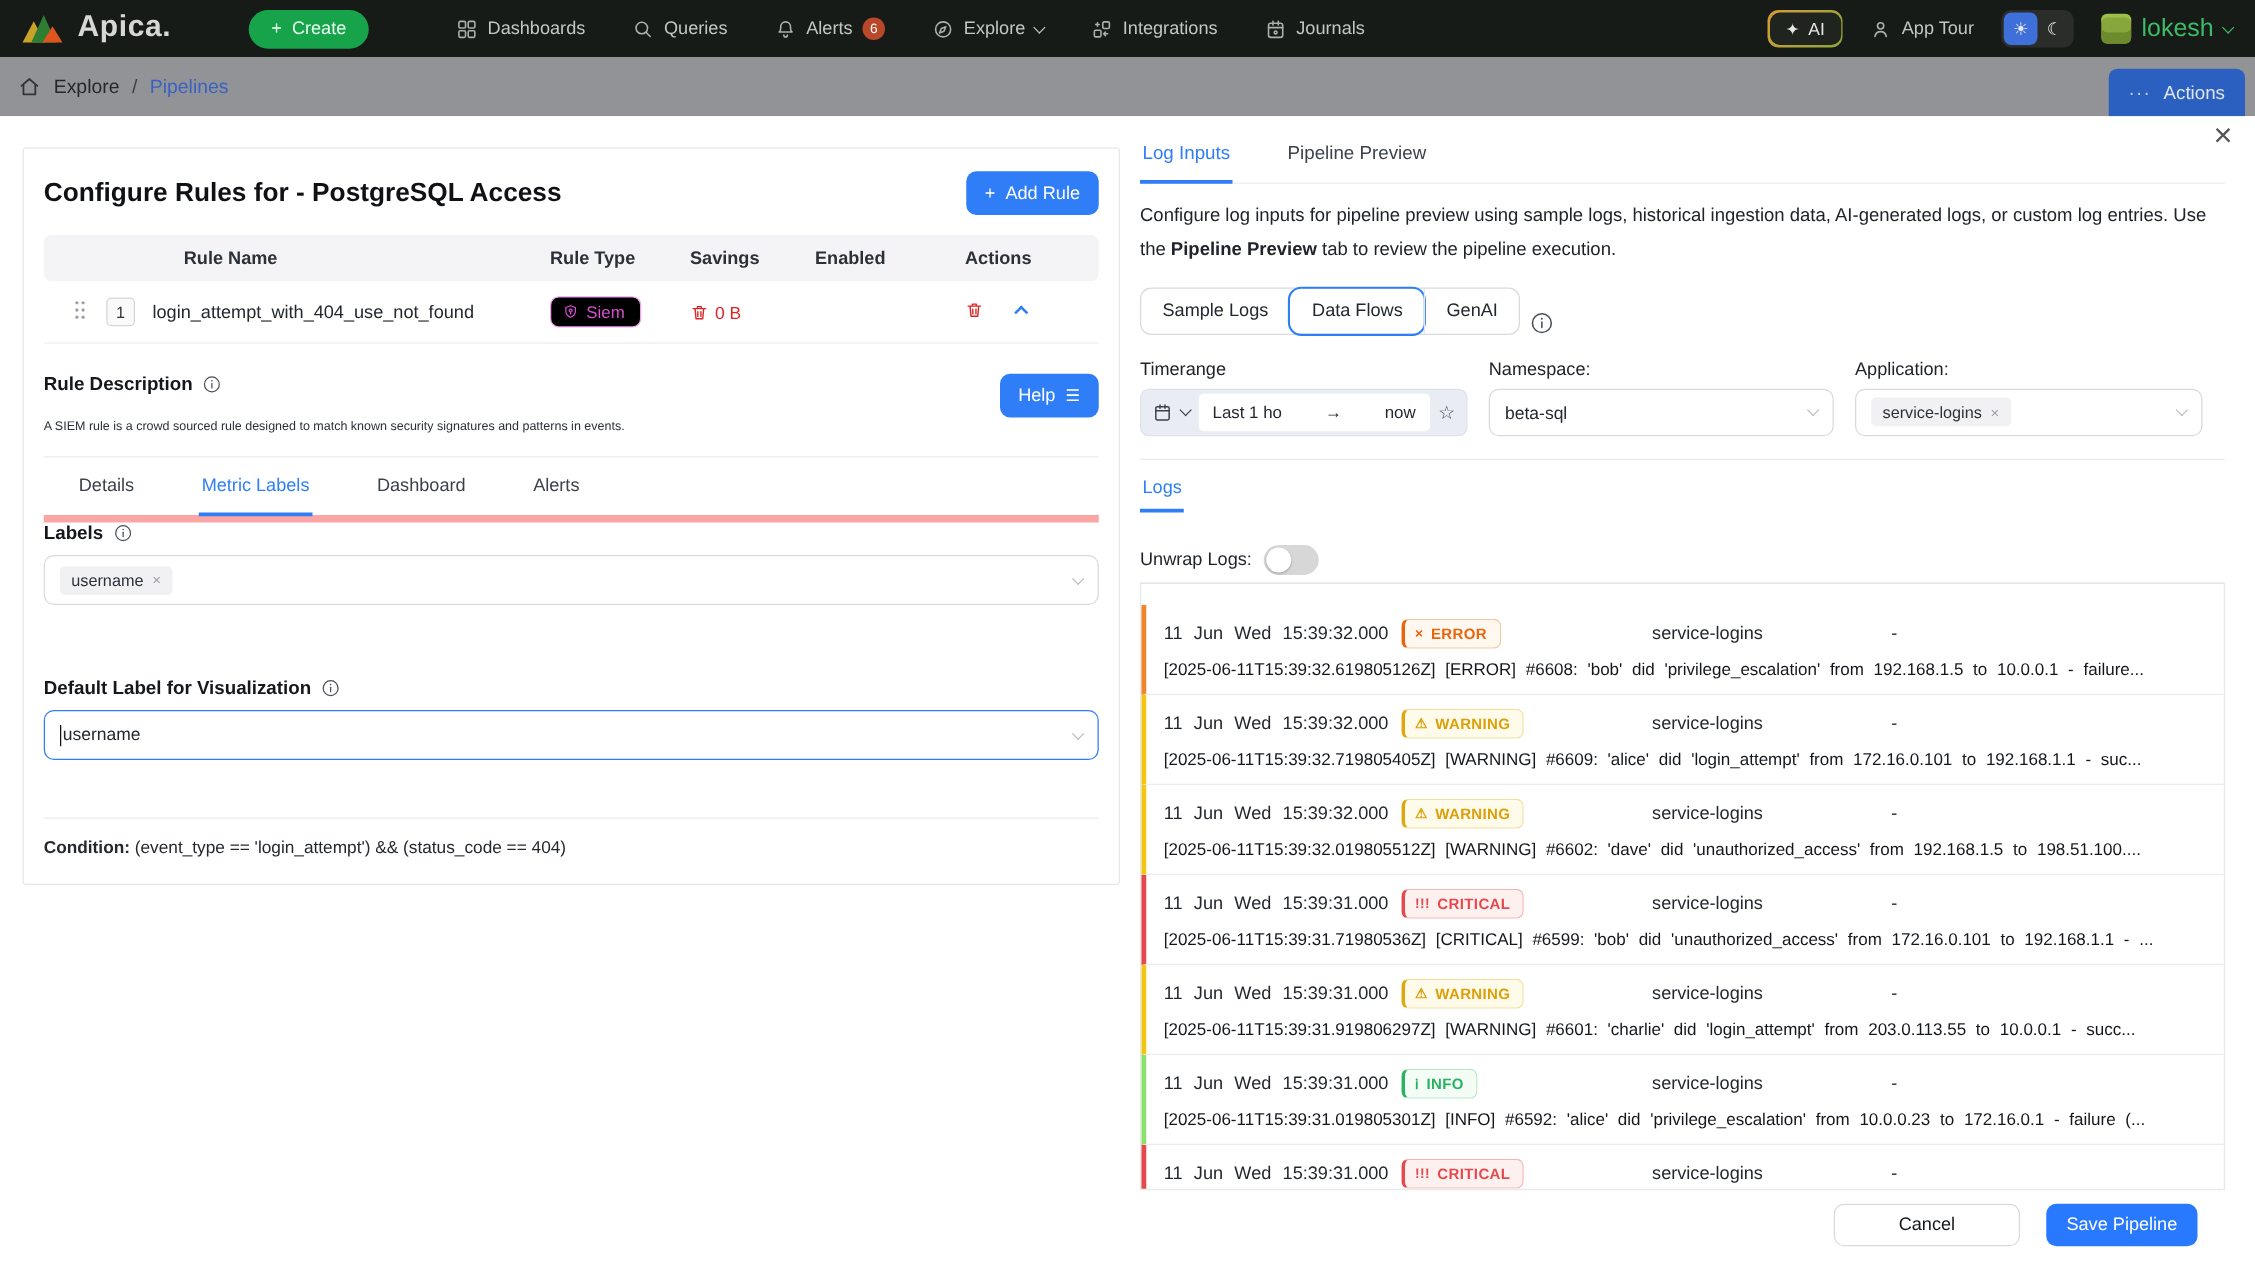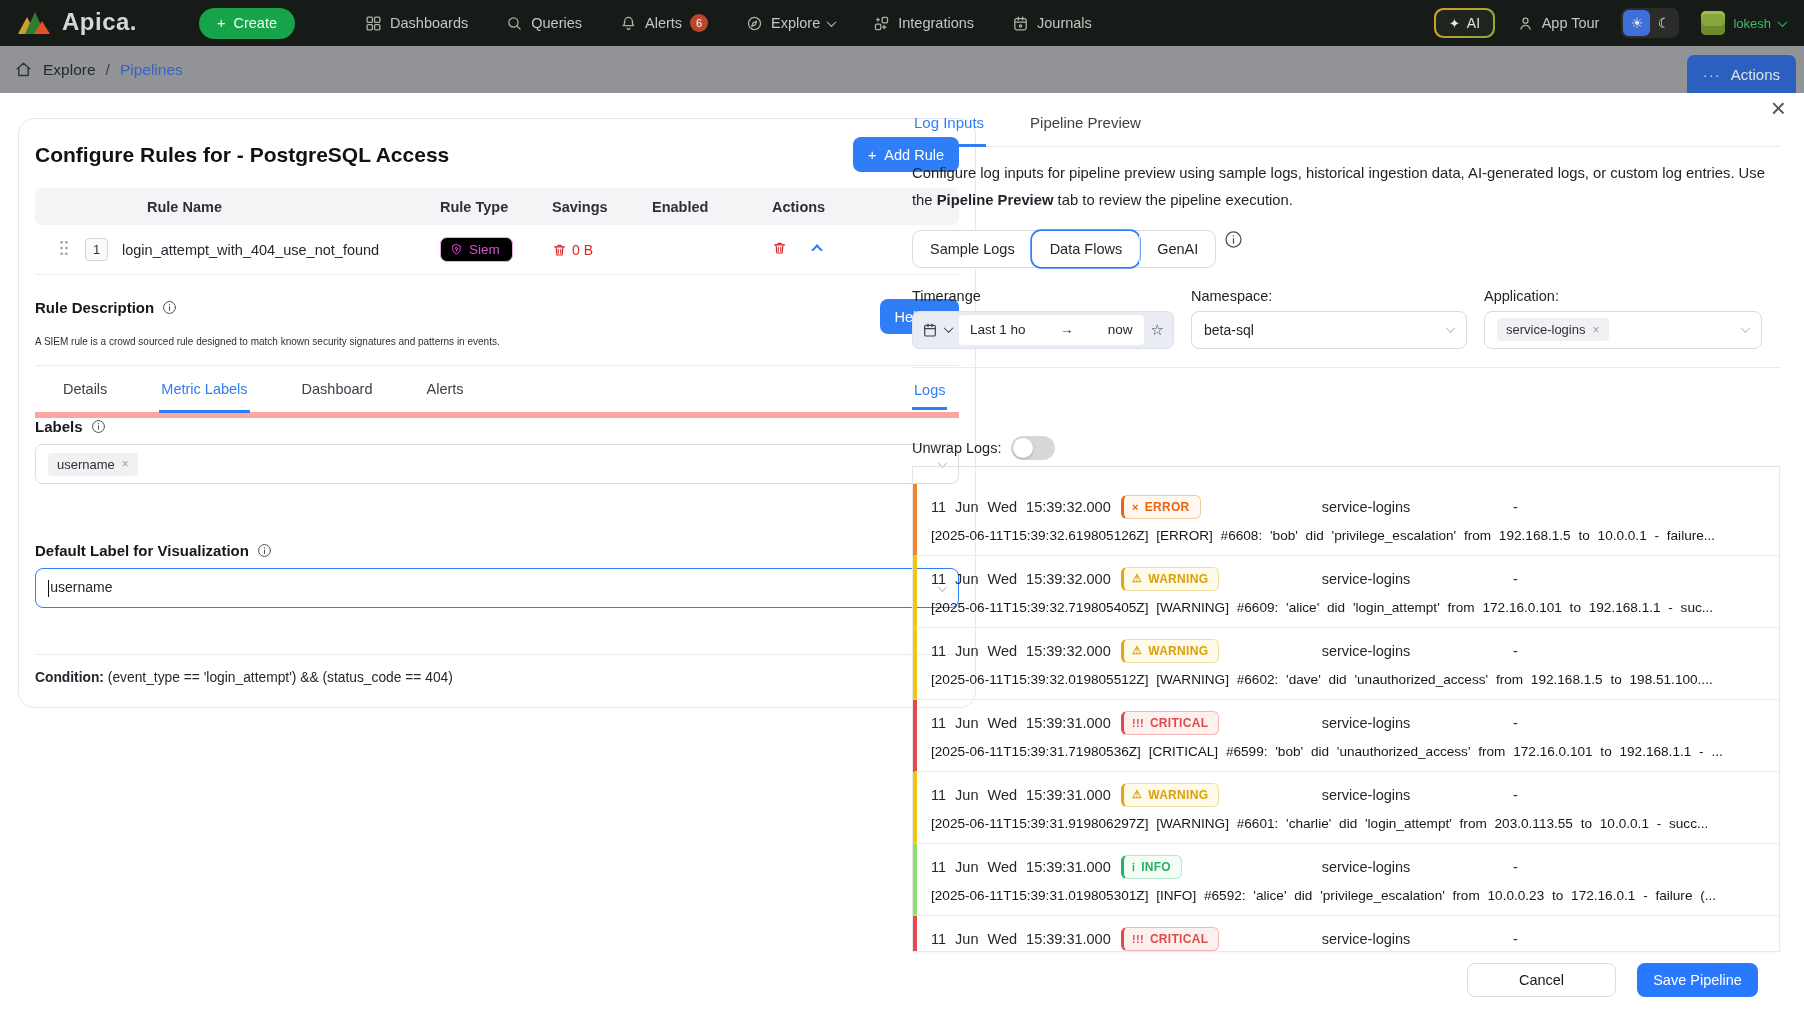--- a/index.html
+++ b/index.html
@@ -28,42 +28,42 @@
   .chev.up { transform:rotate(-135deg); }
   .nav-right { margin-left:auto; display:flex; align-items:center; gap:22px; }
   .ai-wrap { background:linear-gradient(135deg,#d89b35,#8aa83a); padding:1.6px; border-radius:9px; cursor:pointer; }
   .ai-btn { background:#20241f; border-radius:8px; padding:5px 13px; color:#e3e3e3; display:flex; gap:7px;
     font-size:14px; align-items:center; }
   .ai-spark { color:#e8e8e8; font-size:13px; }
   .theme { background:#2a2d2a; border-radius:8px; padding:2px; display:flex; cursor:pointer; }
   .theme .cell { width:27px; height:26px; display:flex; align-items:center; justify-content:center;
     color:#e8e8e8; font-size:14px; border-radius:6px; }
   .theme .sun { background:#3f6fd8; }
-  .user { display:flex; align-items:center; gap:8px; color:#3dbb68; font-size:13px; cursor:pointer; }
+  .user { display:flex; align-items:center; gap:8px; color:#3dbb68; font-size:20px; cursor:pointer; }
   .avatar { width:24px; height:24px; border-radius:5px; background:#87a63c;
     box-shadow:inset 0 -9px 0 #6d8a2c, inset 0 3px 0 #9cbf4a; }
 
   
   .crumbbar { height:47px; background:#929396; display:flex; align-items:center; padding:0 14px; gap:10px; position:relative; }
   .crumbbar svg { width:19px; height:19px; color:#2f3338; }
   .crumb-sec { font-size:15.5px; color:#24282d; }
   .crumb-sep { color:#3c4046; font-size:15.5px; }
   .crumb-page { font-size:15.5px; color:#3a62c4; cursor:pointer; }
   .actions-btn { position:absolute; right:8px; bottom:0; height:38px; background:#2b5fc0; color:#dde3ec;
     border:none; border-radius:7px 7px 0 0; font-size:15px; padding:0 16px; display:flex; align-items:center; gap:10px;
     cursor:pointer; font-family:inherit; }
   .dots { letter-spacing:1px; font-size:15px; color:#c9d3e4; }
 
   
   .modal { position:absolute; left:0; right:0; top:93px; bottom:0; background:#fff; }
   .close-x { position:absolute; top:2px; right:18px; font-size:26px; color:#555; line-height:1; cursor:pointer; }
 
   
-  .rules-card { position:absolute; left:18px; top:25px; width:958px; height:590px;
-    border:1px solid #e7e8ea; border-radius:16px; padding:18px 16px; background:#fff; }
+  .rules-card { position:absolute; left:18px; top:25px; width:878px; height:590px;
+    border:1px solid #e7e8ea; border-radius:3px; padding:18px 16px; background:#fff; }
   .card-head { display:flex; align-items:center; justify-content:space-between; }
   .card-title { font-size:21px; font-weight:700; color:#0f1115; }
   .btn-blue { background:#2f7ef7; color:#fff; border:none; border-radius:8px; height:35px; padding:0 15px;
     font-size:14.5px; display:flex; align-items:center; gap:8px; cursor:pointer; font-family:inherit; }
   .rule-table { margin-top:16px; }
   .tr-grid { display:grid; grid-template-columns:405px 112px 100px 120px 95px; align-items:center; }
   .thead { background:#f4f4f6; border-radius:6px; height:37px; font-size:14.5px; font-weight:700; color:#2b3039; }
   .thead .h-name { padding-left:112px; }
   .trow { height:50px; border-bottom:1px solid #efefef; font-size:14.5px; color:#23272e; }
   .name-cell { display:flex; align-items:center; gap:14px; padding-left:22px; }
@@ -106,21 +106,21 @@
   .cond-line { margin-top:15px; font-size:13.8px; color:#23272e; }
   .cond-line b { font-weight:700; }
 
   
   .preview { position:absolute; left:912px; top:0; width:868px; bottom:0; }
   .pv-tabs { display:flex; gap:42px; border-bottom:1px solid #ebebed; padding-top:12px; }
   .pv-tab { padding:9px 2px 13px; font-size:15px; color:#3c424b; cursor:pointer; }
   .pv-tab.active { color:#2f7ef7; border-bottom:3px solid #2f7ef7; margin-bottom:-1px; }
   .pv-desc { margin-top:13px; font-size:14.8px; line-height:1.85; color:#20242a; width:862px; }
   .pv-desc b { font-weight:700; }
-  .seg-row { margin-top:15px; display:flex; align-items:flex-start; gap:8px; }
+  .seg-row { margin-top:15px; display:flex; align-items:flex-end; gap:8px; }
   .seg { display:inline-flex; border:1px solid #d9dadd; border-radius:9px; background:#fff; }
   .seg .sg { padding:10px 17px; font-size:14.5px; color:#23272e; background:none; border:none; cursor:pointer;
     font-family:inherit; border-left:1px solid #e6e7e9; }
   .seg .sg:first-child { border-left:none; }
   .seg .sg.active { box-shadow:0 0 0 1.7px #2f7ef7; border-radius:9px; border-left-color:transparent; }
   .ctl-row { margin-top:20px; display:flex; gap:17px; }
   .ctl-label { font-size:14.5px; color:#20242a; margin-bottom:7px; }
   .tr-ctl { width:262px; background:#e9ecf3; border:1px solid #dee2ec; border-radius:7px; height:38px;
     display:flex; align-items:center; padding:0 9px; gap:7px; color:#3c424b; }
   .tr-ctl svg { width:16px; height:16px; }

